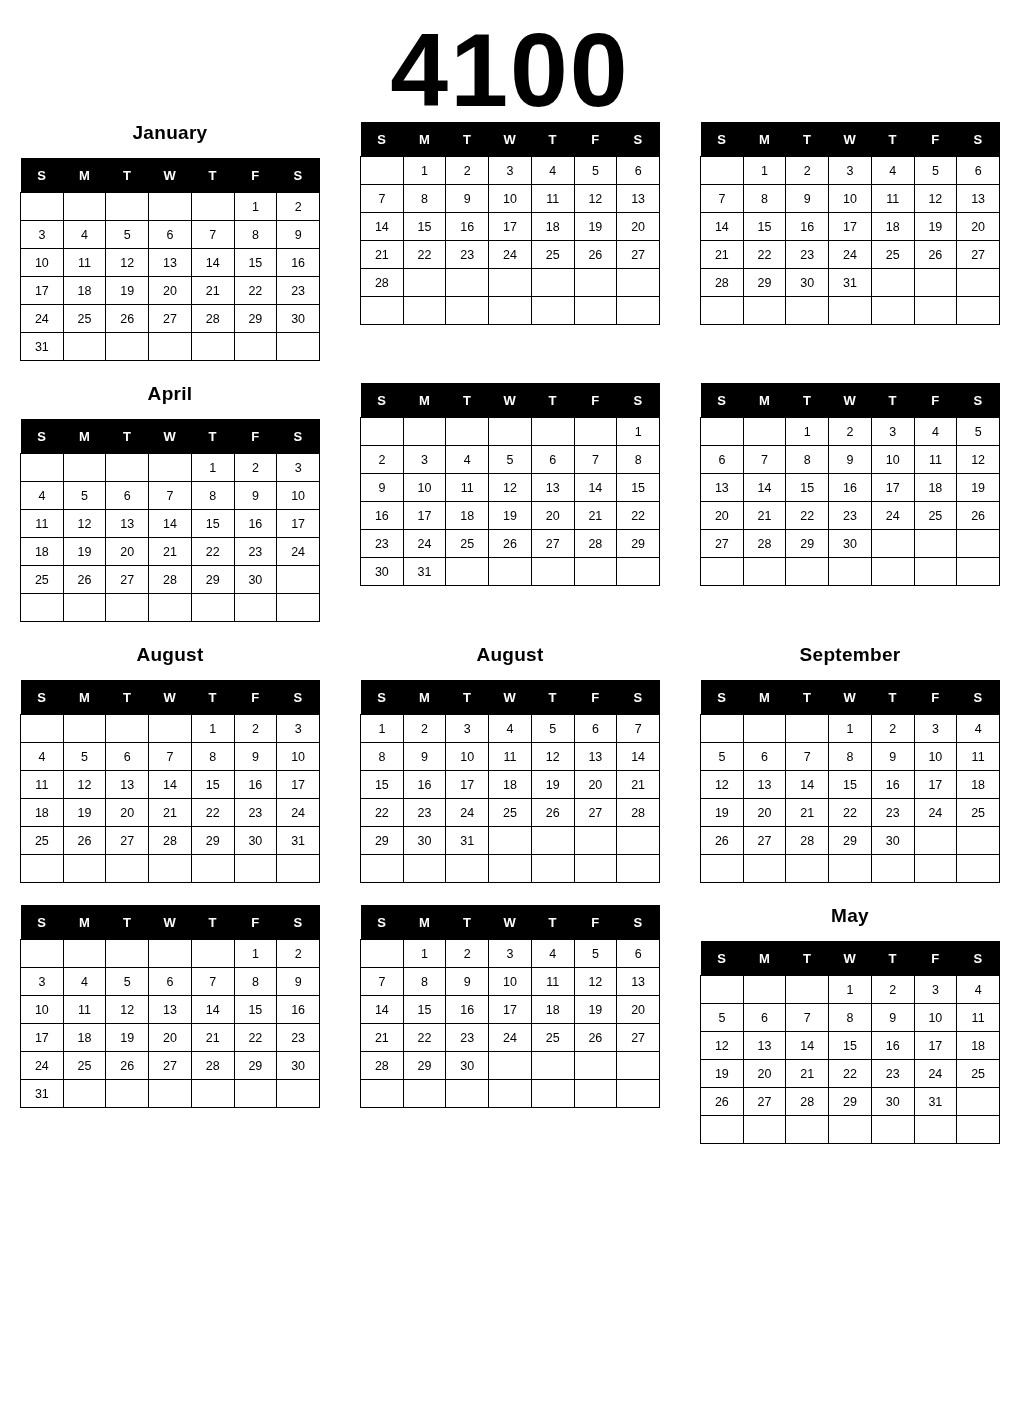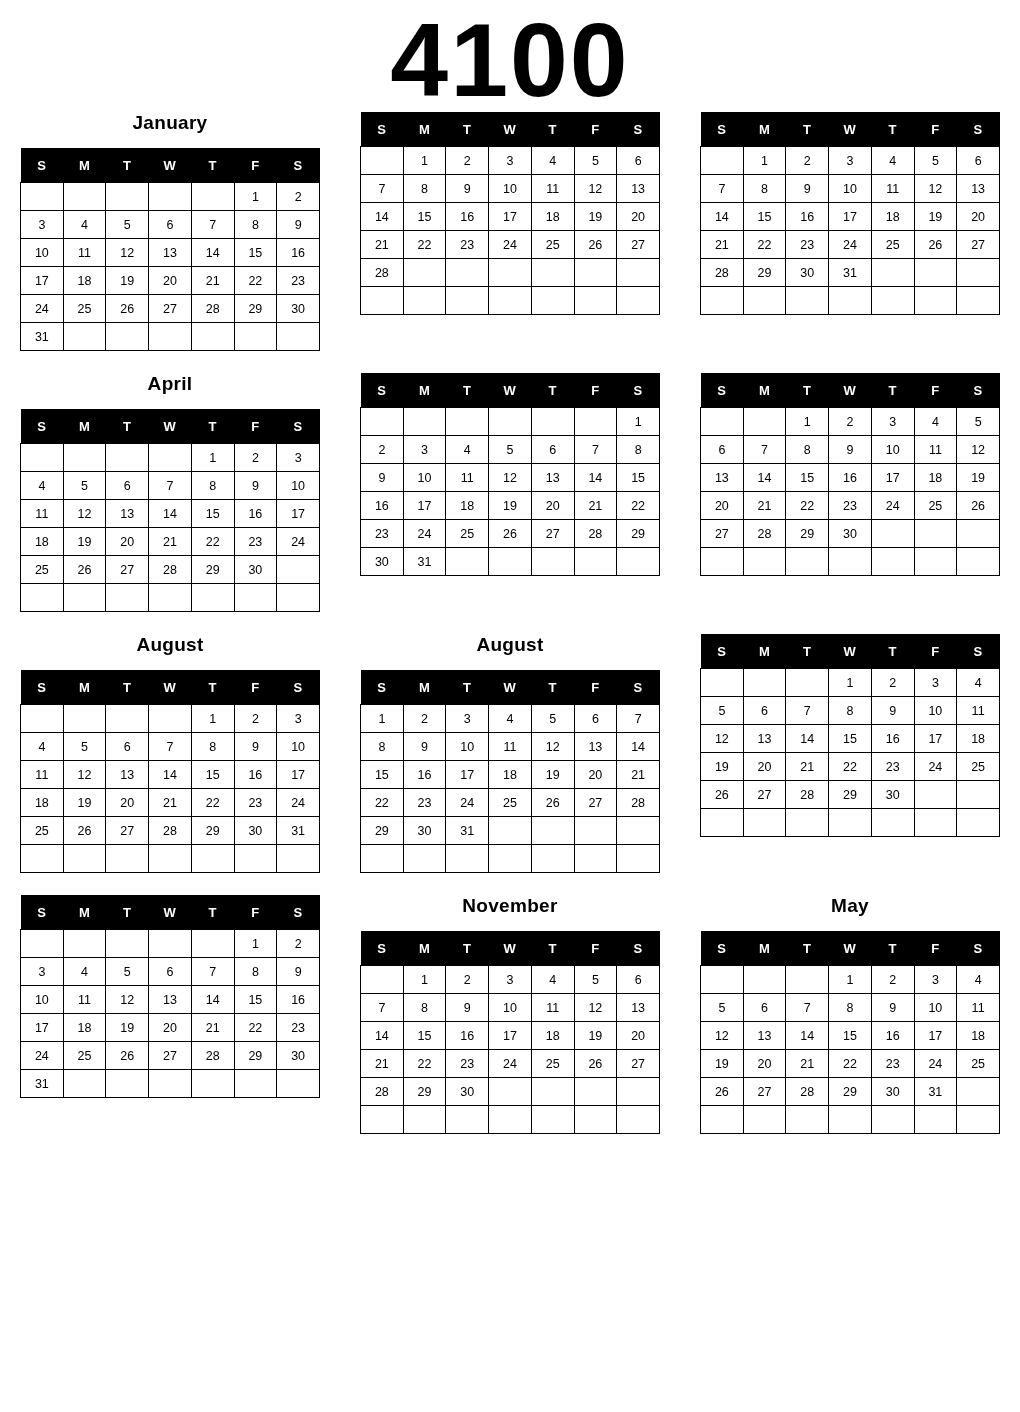--- a/index.html
+++ b/index.html
@@ -21,21 +21,21 @@
     box-sizing: border-box;
     padding: 0;
     position: relative;
   }
   .year-title {
     text-align: center;
     font-size: 104px;
     font-weight: bold;
     letter-spacing: 2px;
     line-height: 1;
-    padding-top: 8px;
+    padding-top: 18px;
     margin: 0 0 0 0;
     font-family: "Liberation Sans", sans-serif;
   }
   .grid {
     display: grid;
     grid-template-columns: repeat(3, 320px);
     justify-content: center;
     column-gap: 20px;
     row-gap: 0px;
   }
@@ -660,20 +660,21 @@
               <td></td>
               <td></td>
               <td></td>
               <td></td>
             </tr>
           </tbody>
         </table>
         <div class="month-block-gap"></div>
       </div>
       <div class="month">
+        <div class="month-name">September</div>
         <table class="cal">
           <thead>
             <tr>
               <th>S</th>
               <th>M</th>
               <th>T</th>
               <th>W</th>
               <th>T</th>
               <th>F</th>
               <th>S</th>
@@ -804,21 +805,20 @@
               <td></td>
               <td></td>
               <td></td>
               <td></td>
             </tr>
           </tbody>
         </table>
         <div class="month-block-gap"></div>
       </div>
       <div class="month">
-        <div class="month-name">November</div>
         <table class="cal">
           <thead>
             <tr>
               <th>S</th>
               <th>M</th>
               <th>T</th>
               <th>W</th>
               <th>T</th>
               <th>F</th>
               <th>S</th>

